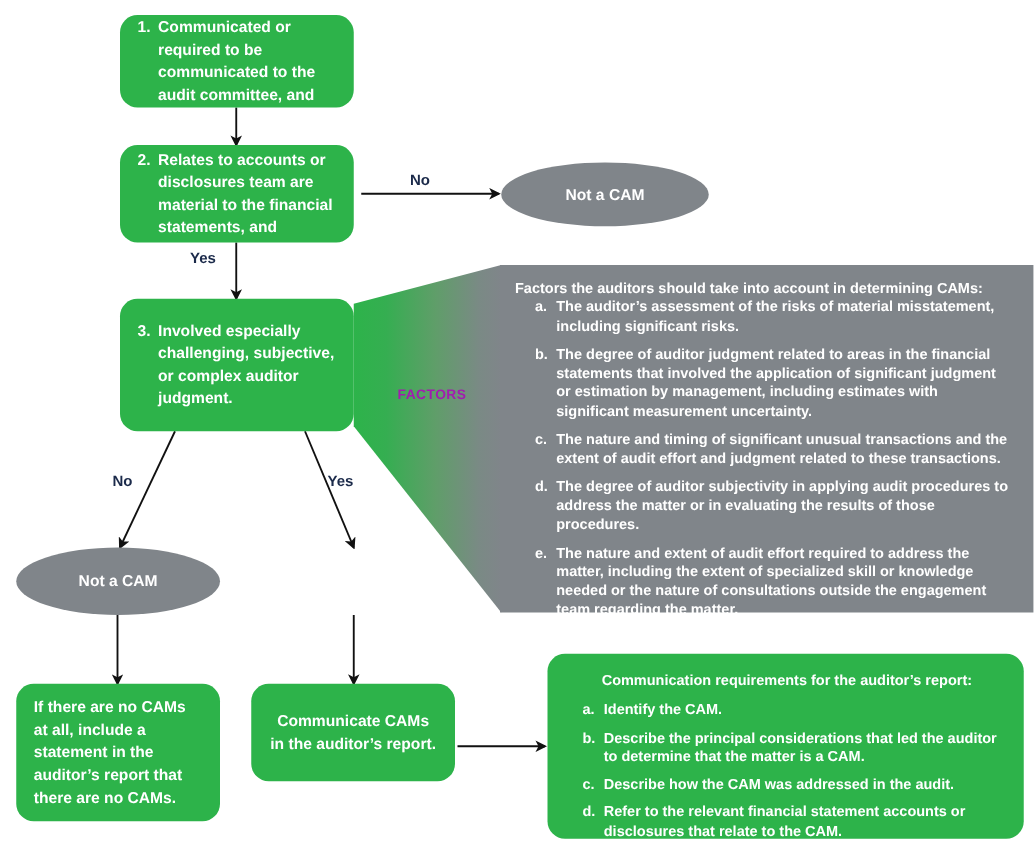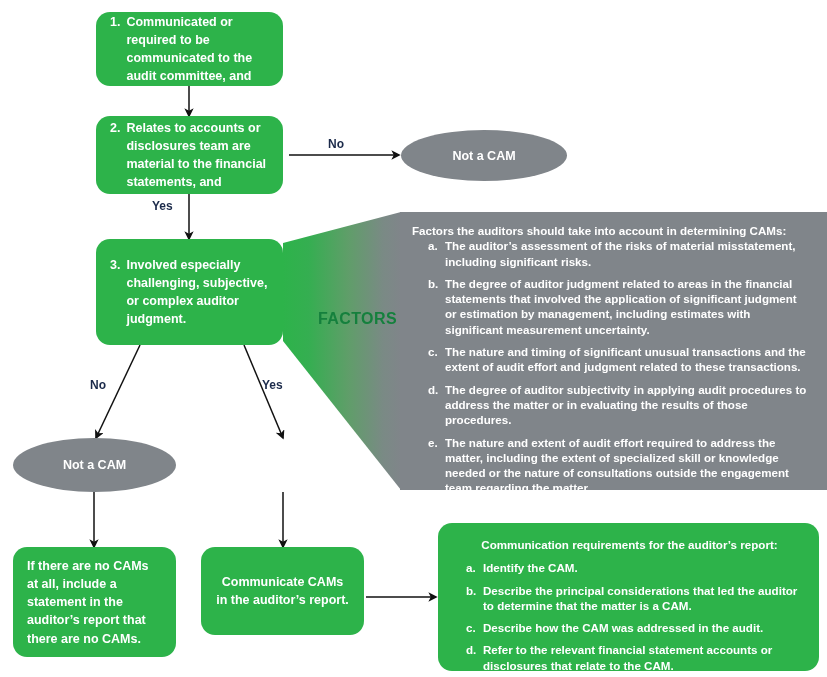--- a/index.html
+++ b/index.html
@@ -114,23 +114,23 @@
     flex: 0 0 17px;
   }
   .lettered .body {
     flex: 1 1 auto;
   }
 
   .factors-caption {
     position: absolute;
     left: 318px;
     top: 310px;
-    font-size: 16px;
-    font-weight: bold;
-    color: #15803d;
+    font-size: 11px;
+    font-weight: bold;
+    color: #a21caf;
     letter-spacing: 0.4px;
   }
 
   
   #comms-panel {
     position: absolute;
     left: 438px;
     top: 523px;
     width: 381px;
     height: 148px;
@@ -259,21 +259,21 @@
     <span>Not a CAM</span>
   </div>
 
 
   <div class="gbox" style="left:13px; top:547px; width:163px; height:110px; ">
     <div class="inner">
       <span>If there are no CAMs at all, include a statement in the auditor’s report that there are no CAMs.</span>
     </div>
   </div>
 
-  <div class="gbox" style="left:201px; top:547px; width:163px; height:88px; text-align:center;">
+  <div class="gbox" style="left:201px; top:547px; width:163px; height:78px; text-align:center;">
     <div class="inner">
       <span>Communicate CAMs in the auditor’s report.</span>
     </div>
   </div>
 
   <div id="comms-panel">
     <div class="factors-title">Communication requirements for the auditor’s report:</div>
     <div class="lettered">
       <span class="ltr">a.</span>
       <span class="body">Identify the CAM.</span>

